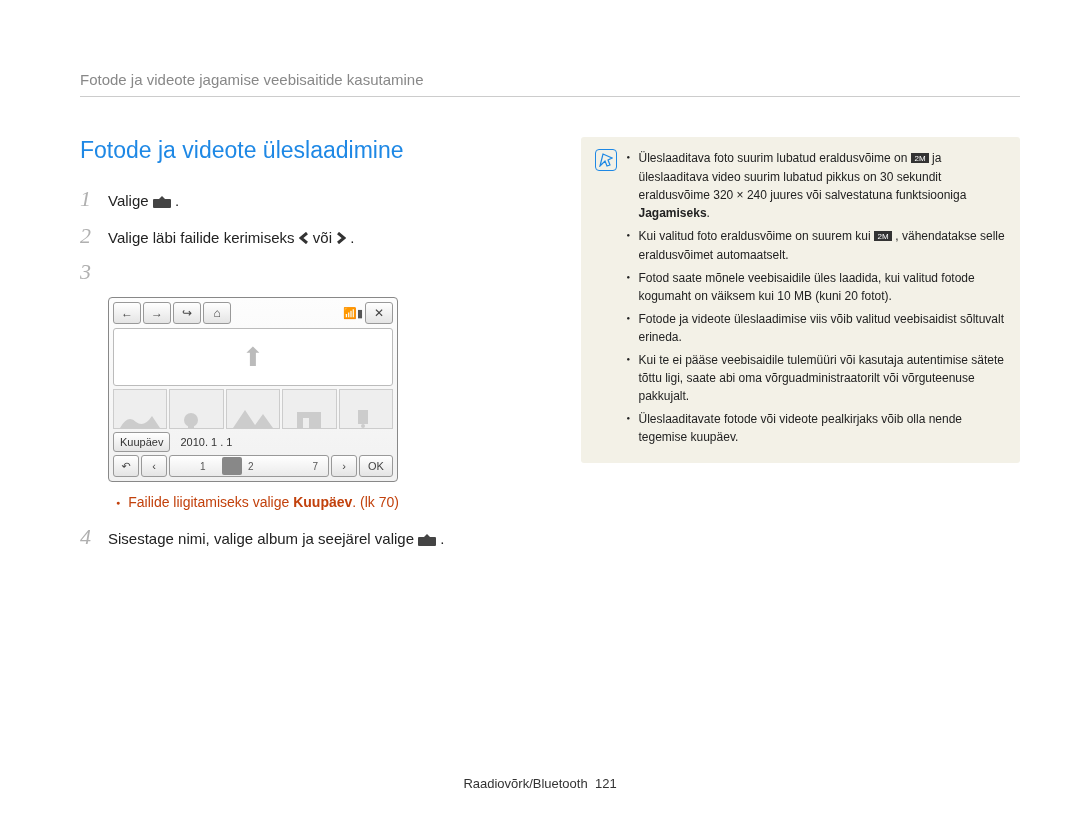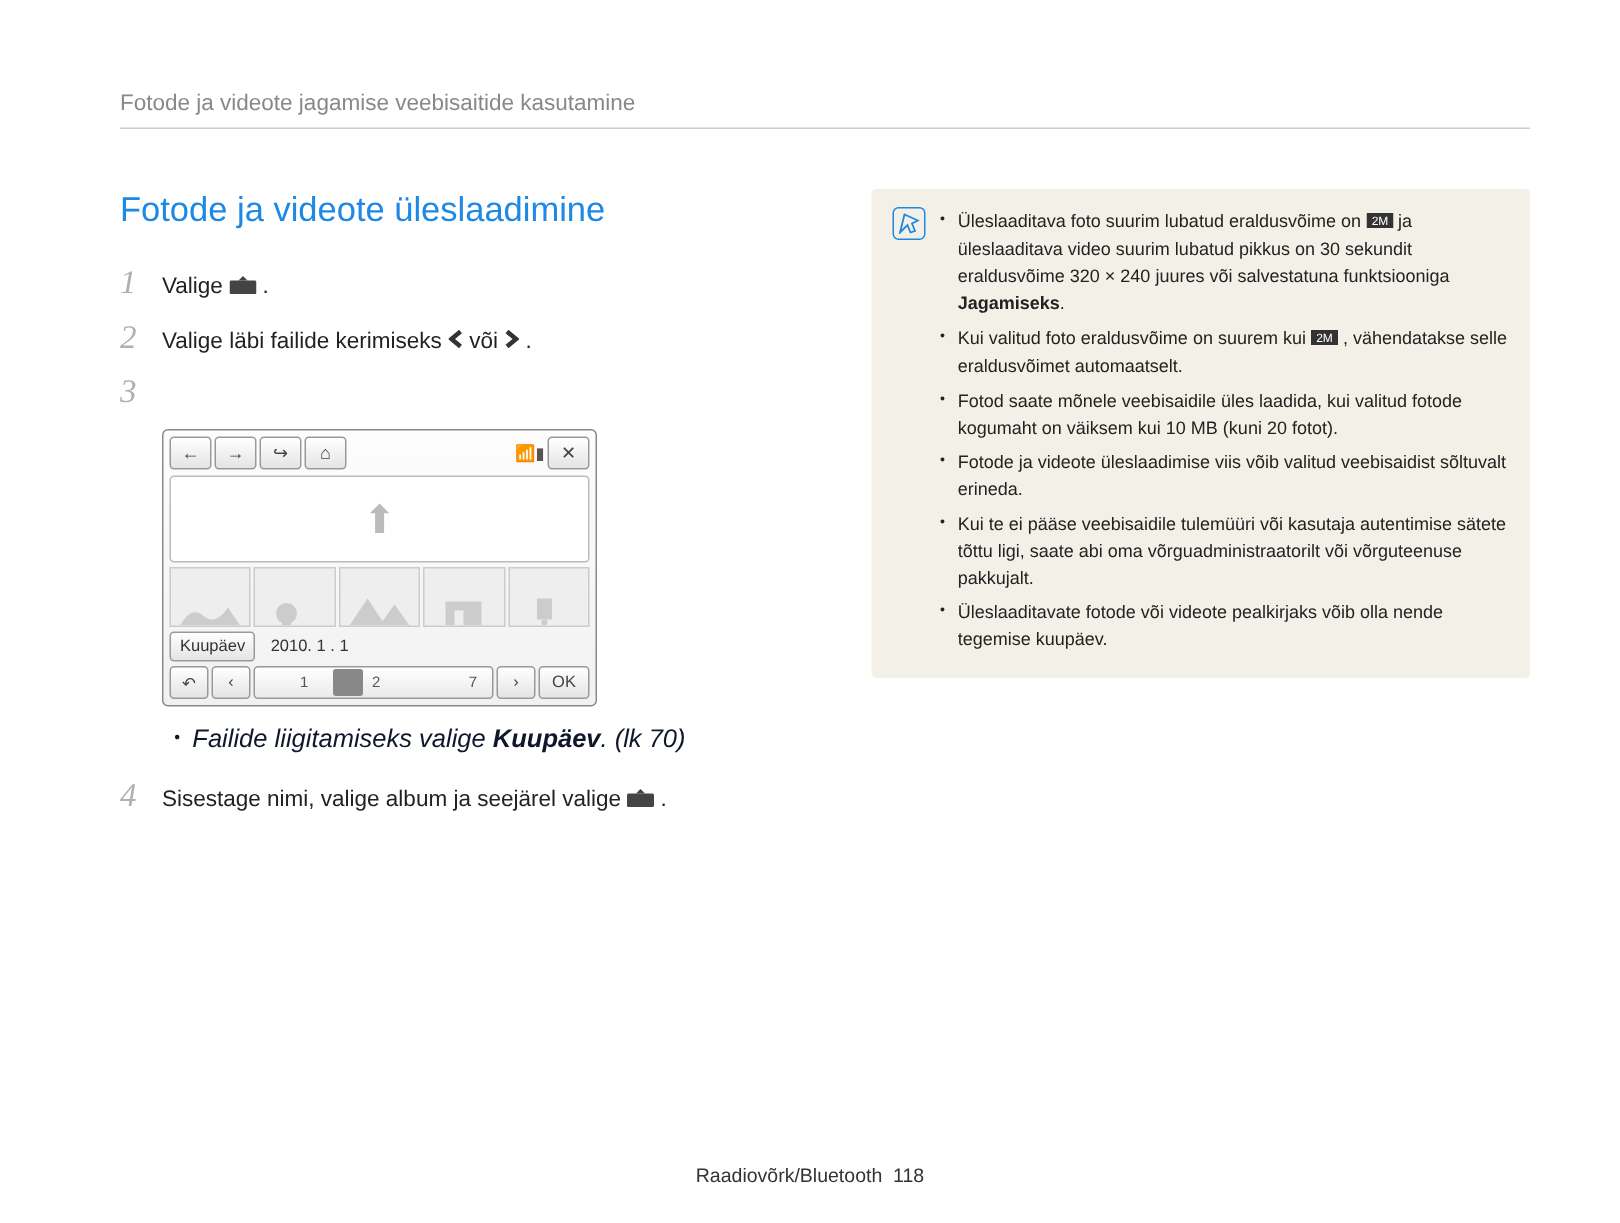--- a/index.html
+++ b/index.html
@@ -6,20 +6,21 @@
     body {
       font-family: Arial, Helvetica, sans-serif;
       width: 1080px;
       height: 815px;
       background: #fff;
       color: #333;
       position: relative;
     }
     .page-wrap {
       padding: 60px 60px 0 80px;
+      margin-top: 11px;
     }
     .page-header {
       color: #888;
       font-size: 15px;
       border-bottom: 1px solid #ccc;
       padding-bottom: 8px;
       margin-bottom: 40px;
     }
     .two-col {
       display: flex;
@@ -133,23 +134,23 @@
     }
     .scrub-handle {
       position: absolute;
       left: 52px;
       width: 20px; height: 18px;
       background: #888;
       border-radius: 2px;
     }
     .scrub-tick { position: absolute; font-size: 10px; color: #555; }
     .note-line {
-      font-size: 17px; color: #0f172a;
+      font-size: 14px; color: #c2410c;
       margin: 8px 0 14px 36px;
-      display: flex; gap: 8px; font-style: italic;
+      display: flex; gap: 8px;
     }
     .note-line::before { content: "●"; font-size: 7px; margin-top: 5px; }
     .info-box {
       background: #f3f1e7;
       border-radius: 3px;
       padding: 12px 14px;
       display: flex;
       gap: 10px;
     }
     .info-icon-wrap {
@@ -326,14 +327,14 @@
           <li>Fotode ja videote üleslaadimise viis võib valitud veebisaidist sõltuvalt erineda.</li>
           <li>Kui te ei pääse veebisaidile tulemüüri või kasutaja autentimise sätete tõttu ligi, saate abi oma võrguadministraatorilt või võrguteenuse pakkujalt.</li>
           <li>Üleslaaditavate fotode või videote pealkirjaks võib olla nende tegemise kuupäev.</li>
         </ul>
       </div>
     </div>
   </div>
 </div>
 
 <div class="footer">
-  <span>Raadiovõrk/Bluetooth</span>&nbsp;&nbsp;<span>118</span>
+  <span>Raadiovõrk/Bluetooth</span>&nbsp;&nbsp;<span>121</span>
 </div>
 
 </body></html>

